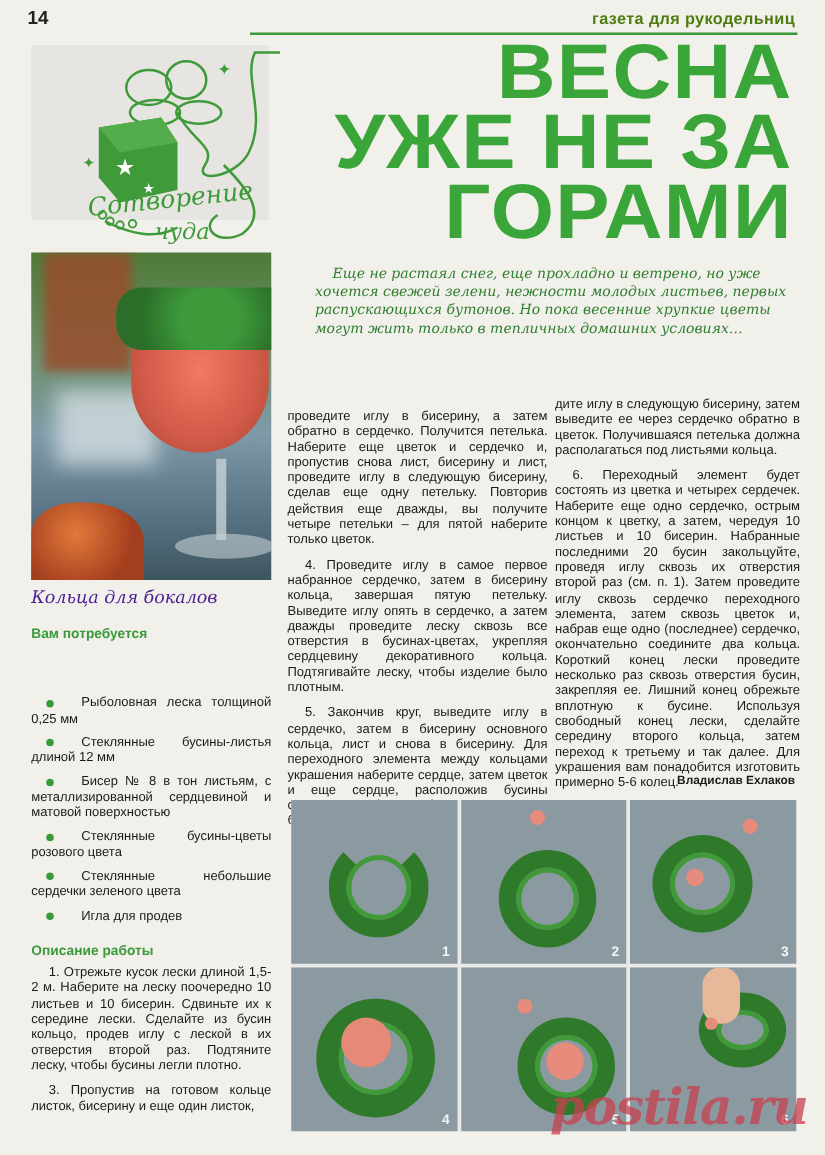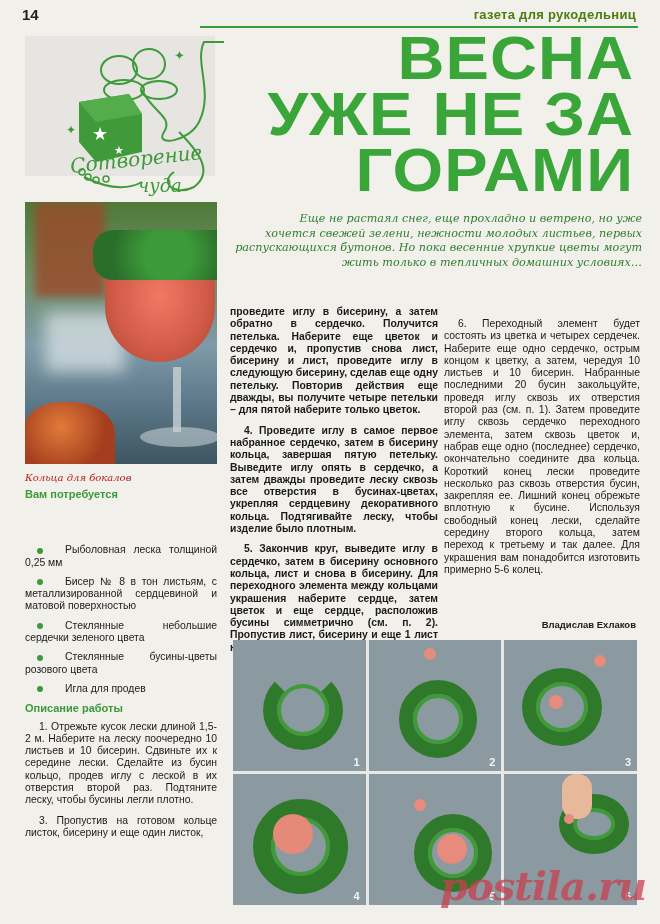--- a/index.html
+++ b/index.html
@@ -13,48 +13,48 @@
   .page { position: relative; width: 660px; height: 924px; background: #f2f0eb; }
 
   .page-num { position: absolute; left: 22px; top: 6px; font-size: 15px; font-weight: bold; color: #222; }
   .running-head { position: absolute; right: 24px; top: 7px; font-size: 13px; font-weight: bold; letter-spacing: 0.3px; color: #4d7c0f; }
   .head-rule { position: absolute; left: 200px; right: 22px; top: 26px; height: 1.5px; background: #3a9a3a; }
 
   .ghost-bg { position: absolute; left: 25px; top: 36px; width: 190px; height: 140px; background: #dcdcd8; opacity: .55; }
 
   .logo { position: absolute; left: 24px; top: 22px; width: 200px; height: 170px; }
   .logo-text { position: absolute; left: 46px; top: 128px; font-family: "DejaVu Serif", serif; font-style: italic; color: #3f9a3a; font-size: 20px; line-height: 18px; transform: rotate(-6deg); }
-  .logo-text2 { position: absolute; left: 114px; top: 153px; font-family: "DejaVu Serif", serif; font-style: italic; color: #3f9a3a; font-size: 18px; }
+  .logo-text2 { position: absolute; left: 100px; top: 153px; font-family: "DejaVu Serif", serif; font-style: italic; color: #3f9a3a; font-size: 18px; }
 
   .title { position: absolute; right: 26px; top: 30px; text-align: right; font-family: "Liberation Sans", sans-serif; font-weight: 900; color: #3aa63a; font-size: 62px; line-height: 56px; letter-spacing: 1px; transform: scaleX(1.05); transform-origin: right; }
   .title div { font-weight: bold; }
 
   .lead { position: absolute; left: 232px; top: 212px; width: 410px; font-family: "DejaVu Serif", serif; font-style: italic; color: #2f7e2f; font-size: 11.2px; line-height: 14.5px; text-indent: 14px; }
-  .lead p { margin-bottom: 8px; text-align: right; }
+  .lead p { margin-bottom: 8px; text-align: left; margin-left: 20px; }
 
   .photo { position: absolute; left: 25px; top: 202px; width: 192px; height: 262px; overflow: hidden; background: linear-gradient(180deg,#4f7a38 0%, #6e8f6a 30%, #7f9aa8 55%, #5f7b8c 75%, #3d5560 100%); }
   .photo .glass-bg { position: absolute; left: 10px; top: 0; width: 70px; height: 95px; background: #9b4a2a; filter: blur(4px); opacity: .8; }
   .photo .bowl { position: absolute; left: 80px; top: 50px; width: 110px; height: 110px; background: radial-gradient(ellipse at 50% 40%, #f07a64 0%, #d15a48 60%, #a9452f 100%); border-radius: 0 0 55px 55px; }
   .photo .wreath { position: absolute; left: 68px; top: 28px; width: 150px; height: 50px; background: radial-gradient(circle, #3d9a3a 30%, #2b6e2a 70%); border-radius: 20px; }
   .photo .stem { position: absolute; left: 148px; top: 165px; width: 8px; height: 65px; background: #c8d2d6; opacity: .8; }
   .photo .foot { position: absolute; left: 115px; top: 225px; width: 80px; height: 20px; border-radius: 50%; background: #c5cfd4; opacity: .6; }
   .photo .flower { position: absolute; left: 0; top: 200px; width: 90px; height: 62px; background: radial-gradient(circle at 40% 40%, #e27a3a, #a33e1e 70%); border-radius: 40% 50% 0 0; }
   .photo .cloth { position: absolute; left: 20px; top: 110px; width: 80px; height: 60px; background: #dfe7ea; filter: blur(8px); opacity: .7; }
 
   .col { position: absolute; font-size: 10.4px; line-height: 12.3px; text-align: justify; color: #1a1a1a; }
   .col p { text-indent: 14px; margin-bottom: 8px; }
 
   .left-col { left: 25px; top: 470px; width: 192px; }
-  .sub-title { font-family: "DejaVu Serif", serif; font-style: italic; color: #b91c1c; font-size: 10px; line-height: 16px; }
-  .sub-head { color: #3a9a3a; font-weight: bold; font-size: 11px; margin-top: 2px; margin-bottom: 6px; }
+  .sub-title { font-family: "DejaVu Serif", serif; font-style: italic; color: #4c1d95; font-size: 14px; line-height: 16px; }
+  .sub-head { color: #3a9a3a; font-weight: bold; font-size: 11px; margin-top: 15px; margin-bottom: 6px; }
   .mat-list { list-style: none; margin-top: 44px; }
   .mat-list li { margin-bottom: 7px; font-size: 10.4px; line-height: 12.3px; text-align: justify; }
   .bullet { display: inline-block; width: 6px; height: 6px; border-radius: 50%; background: #3a9a3a; margin-left: 12px; margin-right: 22px; vertical-align: middle; }
 
-  .mid-col { left: 230px; top: 306px; width: 208px; font-weight: bold; }
+  .mid-col { left: 230px; top: 328px; width: 208px; }
   .right-col { left: 444px; top: 318px; width: 196px; }
   .author { position: absolute; right: 24px; top: 619px; font-size: 9.5px; font-weight: bold; }
 
   .grid { position: absolute; left: 233px; top: 640px; width: 404px; height: 265px; background: #e8e8e6; display: grid; grid-template-columns: repeat(3, 1fr); grid-template-rows: repeat(2, 1fr); gap: 3px; }
   .cell { position: relative; background: #8a9aa0; overflow: hidden; }
   .cell-num { position: absolute; right: 6px; bottom: 3px; color: #f4f4f4; font-weight: bold; font-size: 11px; }
   .ring { position: absolute; border-radius: 50%; border: 14px solid #2f7a2a; box-shadow: 0 0 0 4px #3f9a37 inset; }
   .pink { position: absolute; border-radius: 50%; background: #e78b7c; }
 
   .watermark { position: absolute; left: 440px; top: 862px; font-family: "DejaVu Serif", serif; font-style: italic; font-weight: bold; font-size: 40px; color: #c9404f; opacity: .75; letter-spacing: -1px; }
@@ -116,37 +116,39 @@
     <div class="stem"></div>
     <div class="foot"></div>
     <div class="flower"></div>
   </div>
 
   <div class="col left-col">
     <div class="sub-title">Кольца для бокалов</div>
     <div class="sub-head">Вам потребуется</div>
     <ul class="mat-list">
       <li><span class="bullet"></span><span>Рыболовная леска толщиной 0,25 мм</span></li>
+      <li><span class="bullet"></span><span>Стеклянные бусины-листья длиной 12 мм</span></li>
       <li><span class="bullet"></span><span>Бисер № 8 в тон листьям, с металлизированной сердцевиной и матовой поверхностью</span></li>
+      <li><span class="bullet"></span><span>Стеклянные бусины-цветы розового цвета</span></li>
       <li><span class="bullet"></span><span>Стеклянные небольшие сердечки зеленого цвета</span></li>
-      <li><span class="bullet"></span><span>Стеклянные бусины-цветы розового цвета</span></li>
       <li><span class="bullet"></span><span>Игла для продев</span></li>
     </ul>
     <div class="sub-head">Описание работы</div>
     <p>1. Отрежьте кусок лески длиной 1,5-2 м. Наберите на леску поочередно 10 листьев и 10 бисерин. Сдвиньте их к середине лески. Сделайте из бусин кольцо, продев иглу с леской в их отверстия второй раз. Подтяните леску, чтобы бусины легли плотно.</p>
     <p>3. Пропустив на готовом кольце листок, бисерину и еще один листок,</p>
   </div>
 
   <div class="col mid-col">
     <p style="text-indent:0">проведите иглу в бисерину, а затем обратно в сердечко. Получится петелька. Наберите еще цветок и сердечко и, пропустив снова лист, бисерину и лист, проведите иглу в следующую бисерину, сделав еще одну петельку. Повторив действия еще дважды, вы получите четыре петельки – для пятой наберите только цветок.</p>
     <p>4. Проведите иглу в самое первое набранное сердечко, затем в бисерину кольца, завершая пятую петельку. Выведите иглу опять в сердечко, а затем дважды проведите леску сквозь все отверстия в бусинах-цветах, укрепляя сердцевину декоративного кольца. Подтягивайте леску, чтобы изделие было плотным.</p>
     <p>5. Закончив круг, выведите иглу в сердечко, затем в бисерину основного кольца, лист и снова в бисерину. Для переходного элемента между кольцами украшения наберите сердце, затем цветок и еще сердце, расположив бусины симметрично (см. п. 2). Пропустив лист, бисерину и еще 1 лист на кольце, прове-</p>
   </div>
 
   <div class="col right-col">
+    <p style="text-indent:0">дите иглу в следующую бисерину, затем выведите ее через сердечко обратно в цветок. Получившаяся петелька должна располагаться под листьями кольца.</p>
     <p>6. Переходный элемент будет состоять из цветка и четырех сердечек. Наберите еще одно сердечко, острым концом к цветку, а затем, чередуя 10 листьев и 10 бисерин. Набранные последними 20 бусин закольцуйте, проведя иглу сквозь их отверстия второй раз (см. п. 1). Затем проведите иглу сквозь сердечко переходного элемента, затем сквозь цветок и, набрав еще одно (последнее) сердечко, окончательно соедините два кольца. Короткий конец лески проведите несколько раз сквозь отверстия бусин, закрепляя ее. Лишний конец обрежьте вплотную к бусине. Используя свободный конец лески, сделайте середину второго кольца, затем переход к третьему и так далее. Для украшения вам понадобится изготовить примерно 5-6 колец.</p>
   </div>
   <div class="author">Владислав Ехлаков</div>
 
   <div class="grid">
     <div class="cell">
       <div class="ring" style="left:30px;top:30px;width:80px;height:80px;border-top-color:transparent;border-left-color:#2f7a2a;"></div>
       <span class="cell-num">1</span>
     </div>
     <div class="cell">

